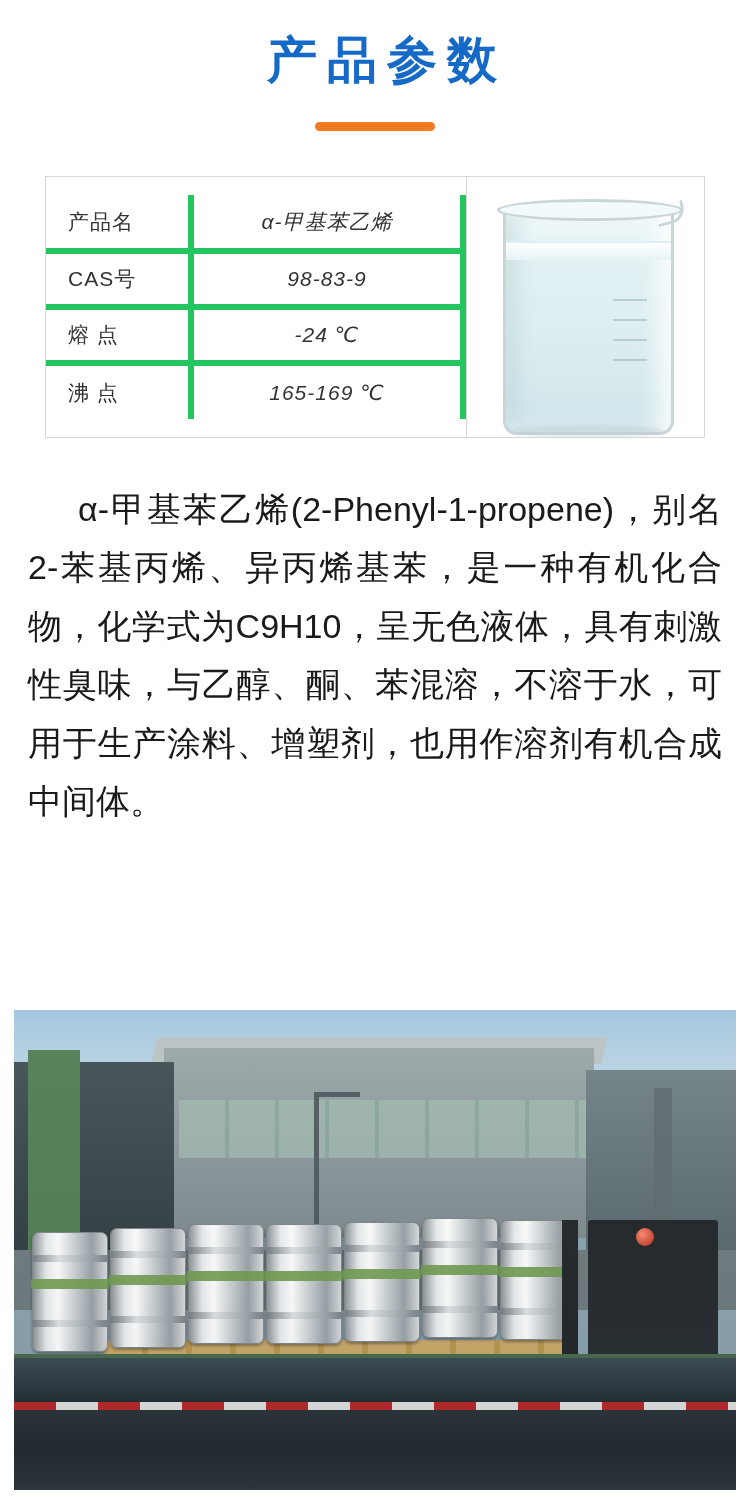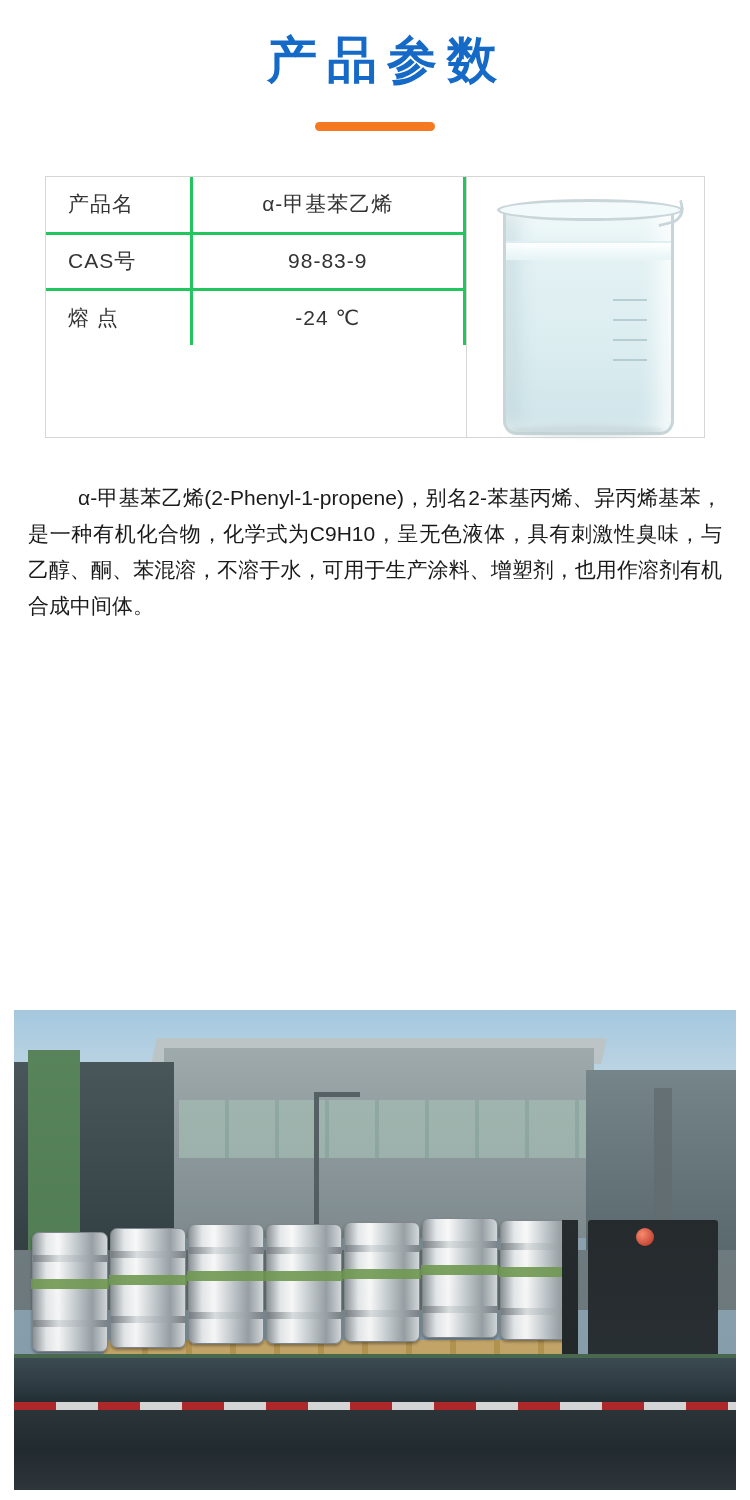--- a/index.html
+++ b/index.html
@@ -43,46 +43,47 @@
     height: 9px;
     background: #f47920;
     border-radius: 5px;
     margin: 32px auto 0 auto;
   }
 
   
   .spec-wrap {
     margin: 45px 45px 0 45px;
     display: flex;
-    align-items: flex-start;
+    align-items: center;
     border: 1px solid #d6d6d6;
     box-sizing: border-box;
   }
   .spec-table {
     width: 420px;
     border-collapse: collapse;
     table-layout: fixed;
   }
   .spec-table td {
-    border: 3px solid #22c55e;
+    border: 6px solid #22c55e;
     height: 56px;
     font-size: 21px;
     color: #333;
     padding: 0 10px;
     box-sizing: border-box;
   }
   .spec-table td.label {
     width: 145px;
     text-align: left;
     padding-left: 22px;
     letter-spacing: 1px;
   }
   .spec-table td.value {
     text-align: center;
     letter-spacing: 1px;
+    font-style: italic;
   }
   .spec-table tr td:first-child { border-left: none; }
   .spec-table tr:first-child td { border-top: none; }
   .spec-table tr:last-child td { border-bottom: none; }
 
   .spec-image {
     flex: 1;
     border-left: 1px solid #d6d6d6;
     background: #ffffff;
     position: relative;
@@ -154,21 +155,21 @@
     width: 155px;
     height: 12px;
     border-radius: 50%;
     background: rgba(190,205,208,.55);
     filter: blur(2px);
   }
 
   
   .desc {
     margin: 42px 28px 0 28px;
-    font-size: 21px;
+    font-size: 34px;
     line-height: 1.72;
     color: #1a1a1a;
     text-align: justify;
     text-indent: 50px;
     letter-spacing: 0px;
   }
 
   
   .photo {
     position: absolute;
@@ -302,20 +303,24 @@
         <td class="value">α-甲基苯乙烯</td>
       </tr>
       <tr>
         <td class="label">CAS号</td>
         <td class="value">98-83-9</td>
       </tr>
       <tr>
         <td class="label">熔 点</td>
         <td class="value">-24 ℃</td>
       </tr>
+      <tr>
+        <td class="label">沸 点</td>
+        <td class="value">165-169 ℃</td>
+      </tr>
     </tbody>
   </table>
 
   <div class="spec-image">
     <div class="beaker">
       <div class="glass">
         <div class="liquid-top"></div>
         <div class="grad" style="top:92px"></div>
         <div class="grad" style="top:112px"></div>
         <div class="grad" style="top:132px"></div>

